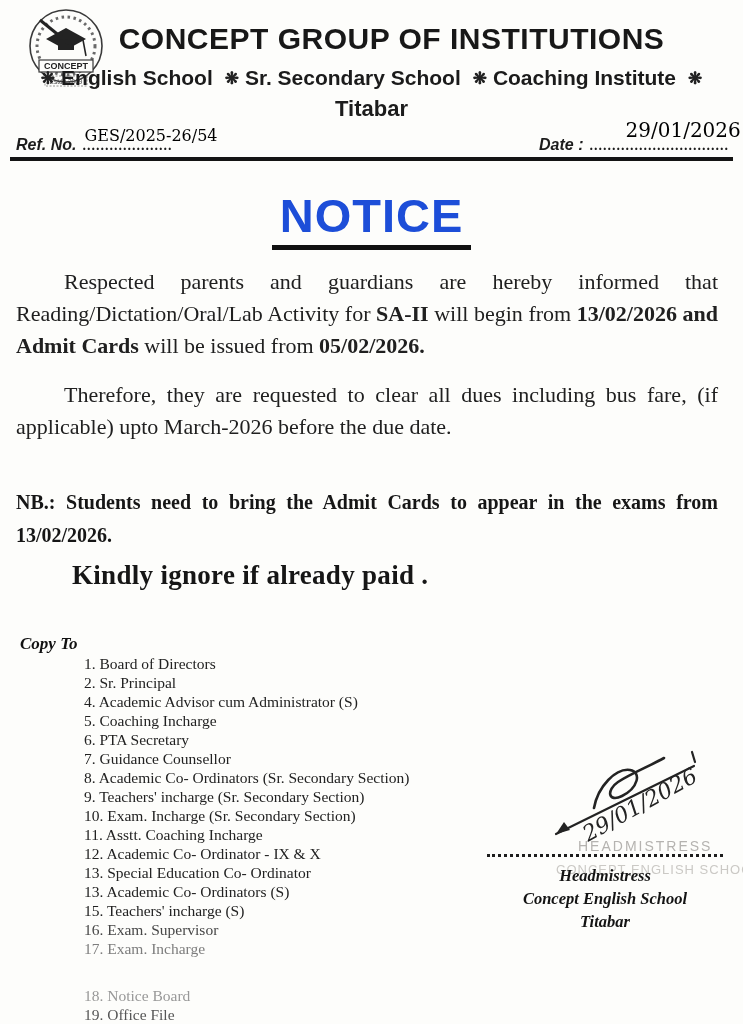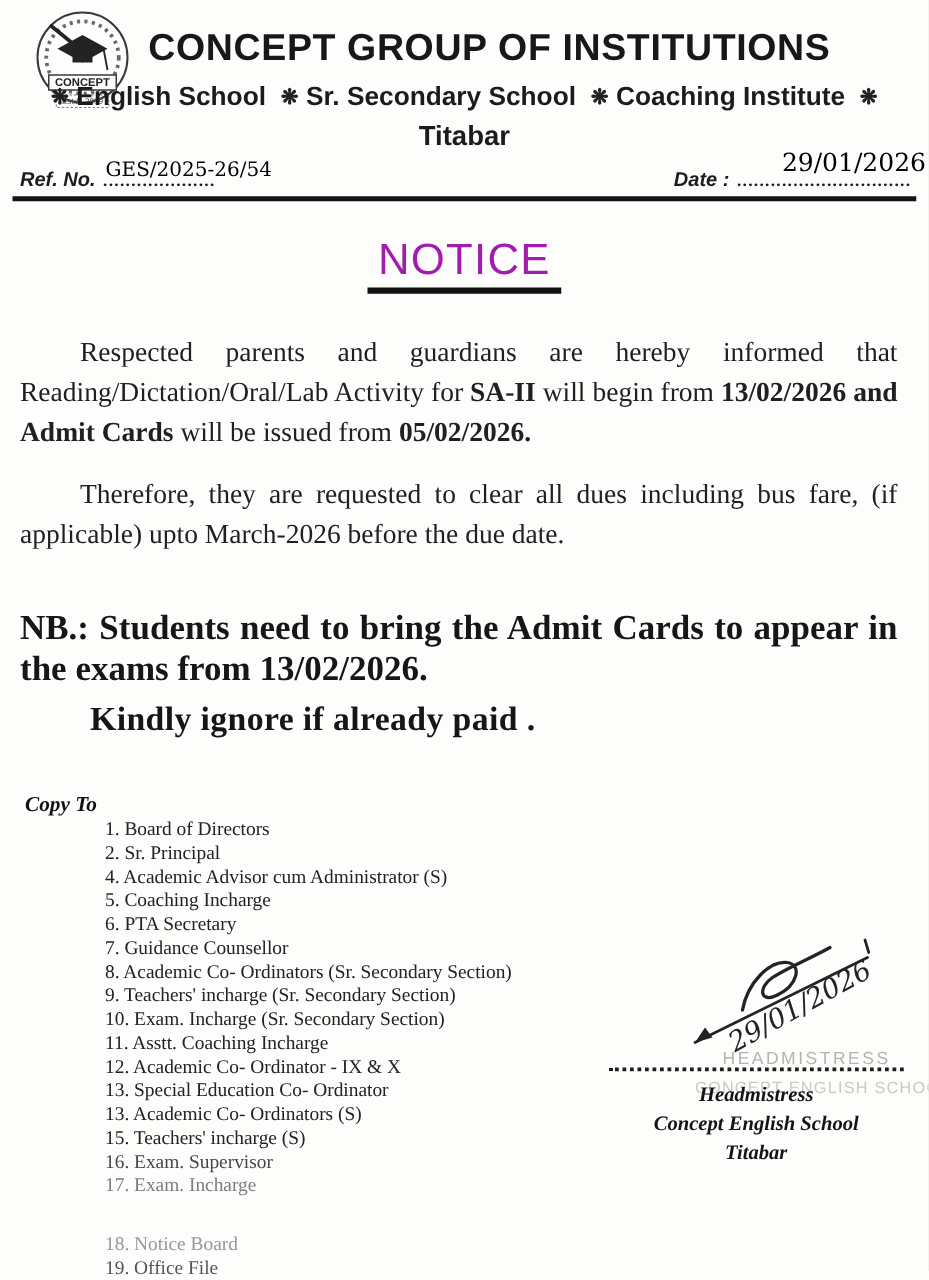--- a/index.html
+++ b/index.html
@@ -41,34 +41,34 @@
   .fill-value {
     position:absolute; left:2px; bottom:9px; white-space:nowrap;
     font-family:"DejaVu Serif", serif; font-size:16px; color:#000000;
   }
   .date-group .fill-value { font-size:20px; bottom:12px; left:36px; }
   .rule { position:absolute; left:10px; right:10px; top:157px; height:4px; background:#141414; }
 
   
   .notice-head-wrap { position:absolute; left:0; right:0; top:188px; text-align:center; }
   .notice-head {
-    display:inline-block; font-family:"Liberation Sans", sans-serif; font-weight:normal;
-    font-size:35px; letter-spacing:1px; border-bottom:5px solid #111;
-    padding:0 8px 2px 8px; color:#a21caf;
+    display:inline-block; font-family:"Liberation Sans", sans-serif; font-weight:bold;
+    font-size:47px; letter-spacing:1px; border-bottom:5px solid #111;
+    padding:0 8px 2px 8px; color:#1d4ed8;
   }
   .body-text { position:absolute; left:16px; width:702px; top:266px; }
   .body-text p {
     font-size:22px; line-height:32px; text-align:justify; text-indent:48px;
     color:#202020;
   }
   .body-text p + p { margin-top:17px; }
   .b { font-weight:bold; }
   .nb {
     position:absolute; left:16px; width:702px; top:486px;
-    font-size:28px; line-height:33px; font-weight:bold; text-align:justify; color:#161616;
+    font-size:20px; line-height:33px; font-weight:bold; text-align:justify; color:#161616;
   }
   .kindly {
     position:absolute; left:72px; top:560px;
     font-size:27px; font-weight:bold; color:#161616; letter-spacing:0.3px;
   }
 
   
   .copyto-label {
     position:absolute; left:20px; top:634px;
     font-weight:bold; font-style:italic; font-size:17px; color:#111;

